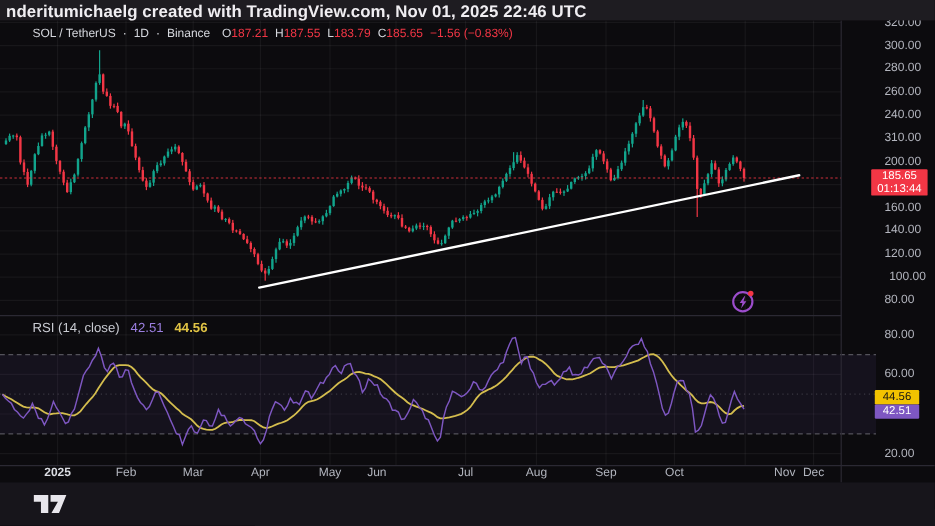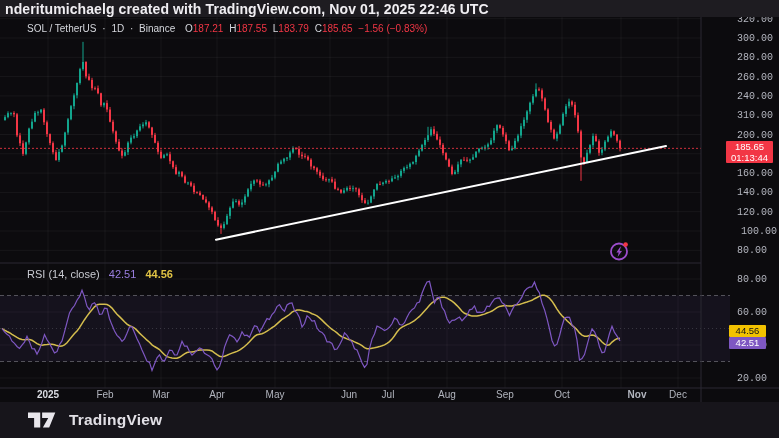--- a/index.html
+++ b/index.html
@@ -11,21 +11,21 @@
   .attribution-bar span{font-size:14px;font-weight:700;color:#f0eef2;letter-spacing:.1px;}
   .legend{position:absolute;left:27px;top:23px;z-index:4;font-size:10px;color:#d5d7dd;white-space:nowrap;}
   .legend .dim{color:#d5d7dd;}
   .legend .red{color:#f23645;}
   .legend span{margin-right:3px;}
   .rsi-legend{position:absolute;left:27px;top:268px;z-index:4;font-size:11px;color:#c9cbd2;white-space:nowrap;}
   .rsi-legend .purple{color:#9b7fe0;margin-left:6px;}
   .rsi-legend .yellow{color:#e0c345;margin-left:6px;font-weight:700;}
   .price-scale{position:absolute;left:701px;top:17px;width:78px;height:385px;z-index:3;}
   .time-scale{position:absolute;left:0;top:388px;width:712px;height:14px;z-index:3;}
-  .scale-label{position:absolute;font-size:10px;color:#b4b6bf;transform:translateY(-50%);font-family:Liberation Mono, monospace;}
+  .scale-label{position:absolute;font-size:10px;color:#b4b6bf;transform:translateY(-50%);}
   .time-label{position:absolute;font-size:10px;color:#b2b5be;transform:translateX(-50%);top:1px;}
   .time-label.year{color:#dadce2;font-weight:700;}
   .badge{position:absolute;z-index:6;font-size:9.5px;line-height:11px;text-align:center;border-radius:1px;}
   .badge.price{left:726px;top:141px;width:47px;height:22px;background:#f23645;color:#fff;
        display:flex;flex-direction:column;justify-content:center;font-weight:400;}
   .badge.ma{left:729px;top:325px;width:37px;height:12px;background:#f2c200;color:#141414;line-height:12px;}
   .badge.rsi{left:729px;top:337px;width:37px;height:12px;background:#7e57c2;color:#fff;line-height:12px;}
   .flash-btn{position:absolute;left:608px;top:240px;width:22px;height:22px;z-index:4;cursor:pointer;}
   .brand-bar{position:absolute;left:0;top:402px;width:779px;height:36px;background:#17151b;z-index:5;
        display:flex;align-items:center;padding-left:28px;box-sizing:border-box;}
@@ -535,26 +535,26 @@
     <span class="scale-label" style="left: 36px; top: 295px;">60.00</span>
     <span class="scale-label" style="left: 36px; top: 328px;">40.00</span>
     <span class="scale-label" style="left: 36px; top: 361px;">20.00</span>
   </div>
 <div class="time-scale" id="time-scale">
     <span class="time-label year" style="left: 48px;">2025</span>
     <span class="time-label" style="left: 105px;">Feb</span>
     <span class="time-label" style="left: 161px;">Mar</span>
     <span class="time-label" style="left: 217px;">Apr</span>
     <span class="time-label" style="left: 275px;">May</span>
-    <span class="time-label" style="left: 349px;">Jun</span>
+    <span class="time-label" style="left: 314px;">Jun</span>
     <span class="time-label" style="left: 388px;">Jul</span>
     <span class="time-label" style="left: 447px;">Aug</span>
     <span class="time-label" style="left: 505px;">Sep</span>
     <span class="time-label" style="left: 562px;">Oct</span>
-    <span class="time-label" style="left: 637px; font-weight: bold;">Nov</span>
+    <span class="time-label" style="left: 654px;">Nov</span>
     <span class="time-label" style="left: 678px;">Dec</span>
   </div>
 
 <div class="badge price">
   <span>185.65</span>
   <span>01:13:44</span>
 </div>
 <div class="badge ma">44.56</div>
 <div class="badge rsi">42.51</div>
 
@@ -562,14 +562,13 @@
   <circle cx="11" cy="11.5" r="8" fill="none" stroke="#9c4dcc" stroke-width="1.8"></circle>
   <path d="M12.3 6.8 L8.4 12.4 h2.3 L9.6 17 L14 11 h-2.4 L12.9 6.8 Z" fill="#9c4dcc"></path>
   <circle cx="17.6" cy="4.6" r="2.3" fill="#f23645"></circle>
 </svg>
 
 <div class="brand-bar">
   <svg width="32" height="20" viewBox="0 0 34 20">
     <polygon points="0,2 13,2 13,18 6.5,18 6.5,8 0,8" fill="#e8e6ec"></polygon>
     <polygon points="15,2 29,2 22.5,18 15.8,18 21.5,8 15,8" fill="#e8e6ec"></polygon>
   </svg>
-  <span class="wordmark">TradingView</span>
 </div>
 
 </body></html>

